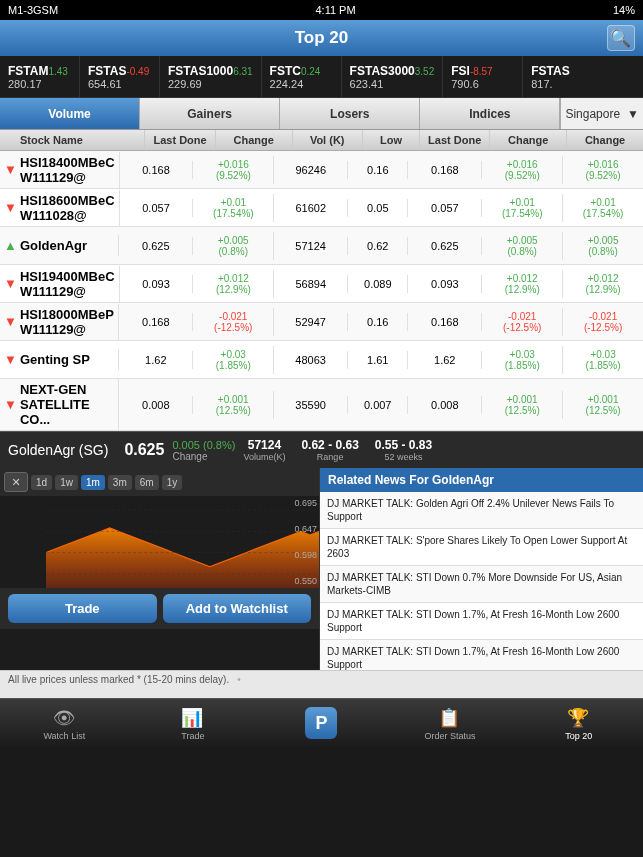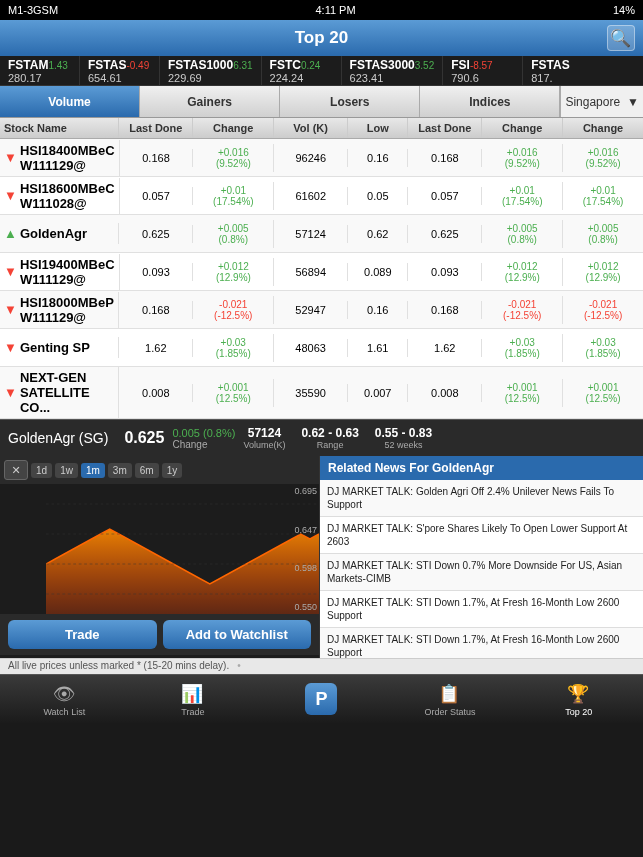--- a/index.html
+++ b/index.html
@@ -53,21 +53,21 @@
       align-items: center;
       justify-content: center;
       cursor: pointer;
     }
 
     
     #ticker-strip {
       background: #1c1c1c;
       display: flex;
       overflow: hidden;
-      height: 30px;
+      height: 42px;
       border-bottom: 1px solid #333;
     }
     .ticker-item {
       padding: 3px 8px;
       border-right: 1px solid #333;
       min-width: 80px;
       display: flex;
       flex-direction: column;
       justify-content: center;
     }
@@ -128,21 +128,21 @@
       width: 100%;
     }
     .table-header {
       display: flex;
       background: linear-gradient(to bottom, #e8e8e8, #cccccc);
       border-bottom: 1px solid #aaa;
       font-weight: bold;
       font-size: 11px;
       color: #333;
     }
-    .th-stock { flex: 1.6; padding: 4px 4px; border-right: 1px solid #ccc; }
+    .th-stock { flex: 1.6; padding: 4px 20px; border-right: 1px solid #ccc; }
     .th-lastdone { flex: 1; padding: 4px 2px; border-right: 1px solid #ccc; text-align: center; }
     .th-change { flex: 1.1; padding: 4px 2px; border-right: 1px solid #ccc; text-align: center; }
     .th-vol { flex: 1; padding: 4px 2px; border-right: 1px solid #ccc; text-align: center; }
     .th-low { flex: 0.8; padding: 4px 2px; border-right: 1px solid #ccc; text-align: center; }
     .th-lastdone2 { flex: 1; padding: 4px 2px; border-right: 1px solid #ccc; text-align: center; }
     .th-change2 { flex: 1.1; padding: 4px 2px; border-right: 1px solid #ccc; text-align: center; }
     .th-change3 { flex: 1.1; padding: 4px 2px; text-align: center; }
 
     .table-row {
       display: flex;
@@ -237,21 +237,21 @@
       border-radius: 3px;
       width: 24px;
       height: 20px;
       display: flex;
       align-items: center;
       justify-content: center;
       font-size: 11px;
       cursor: pointer;
     }
     #chart-canvas-area {
-      height: 130px;
+      height: 92px;
       background: #1c1c1c;
       position: relative;
       overflow: hidden;
       margin-left: 46px;
     }
     #chart-svg {
       width: 100%;
       height: 100%;
     }
     .chart-price-labels {
@@ -314,23 +314,23 @@
     .news-item:nth-child(odd) { background: #f9f9f9; }
     .news-item:nth-child(even) { background: #fff; }
 
     
     #disclaimer {
       background: #e8e8e8;
       padding: 3px 8px;
       font-size: 10px;
       color: #555;
       border-top: 1px solid #ccc;
-      height: 16px;
-      display: flex;
-      align-items: flex-end;
+      height: 28px;
+      display: flex;
+      align-items: flex-start;
     }
 
     
     #bottom-nav {
       background: linear-gradient(to bottom, #3a3a3a, #1a1a1a);
       display: flex;
       height: 50px;
       border-top: 1px solid #555;
     }
     .nav-item {

